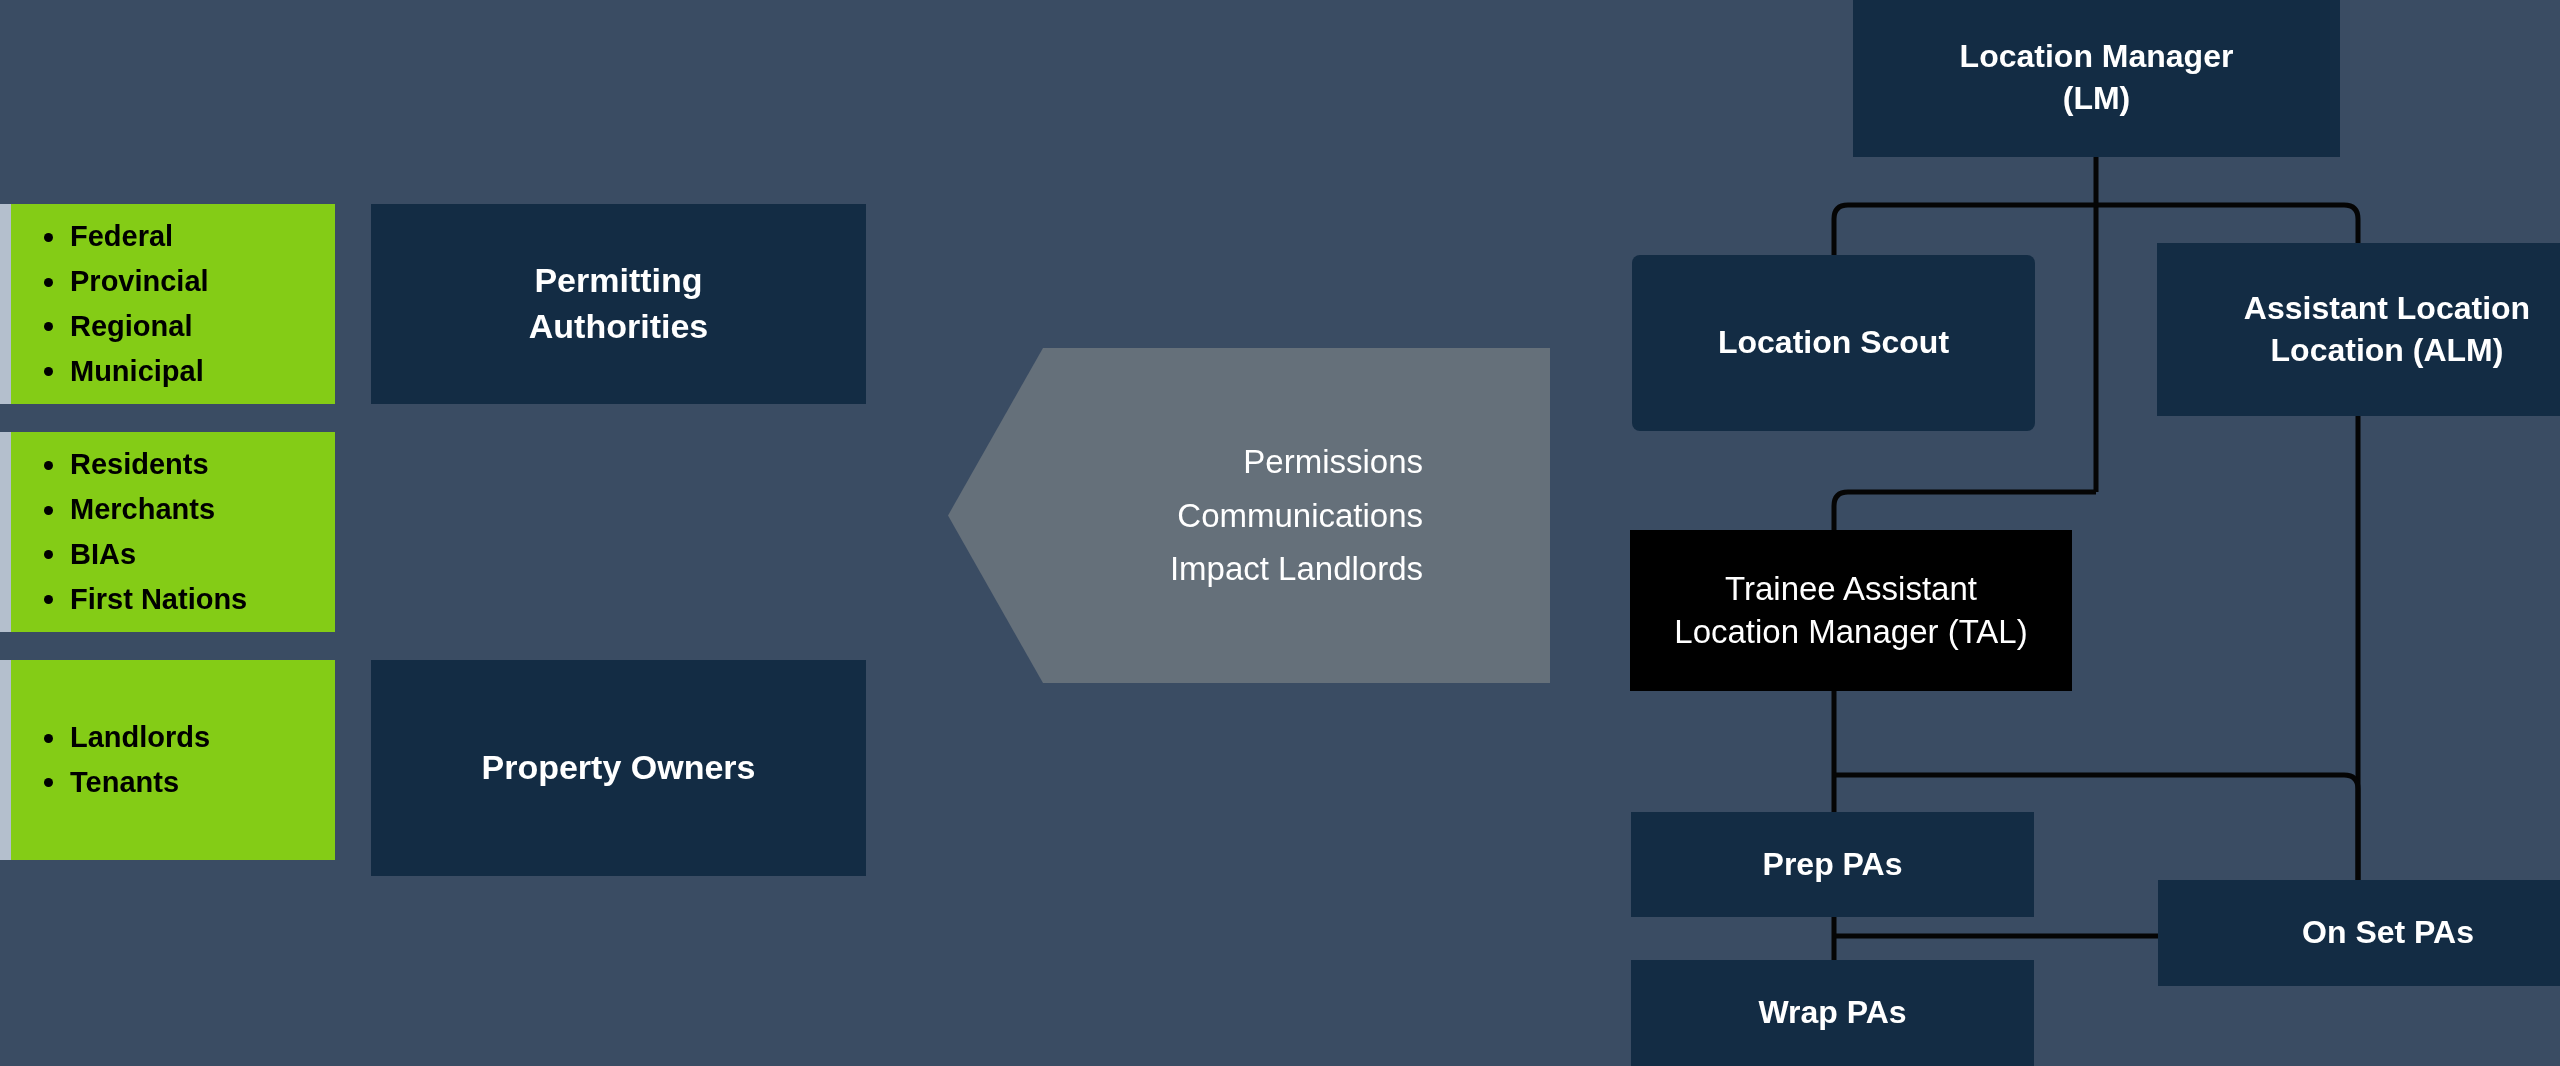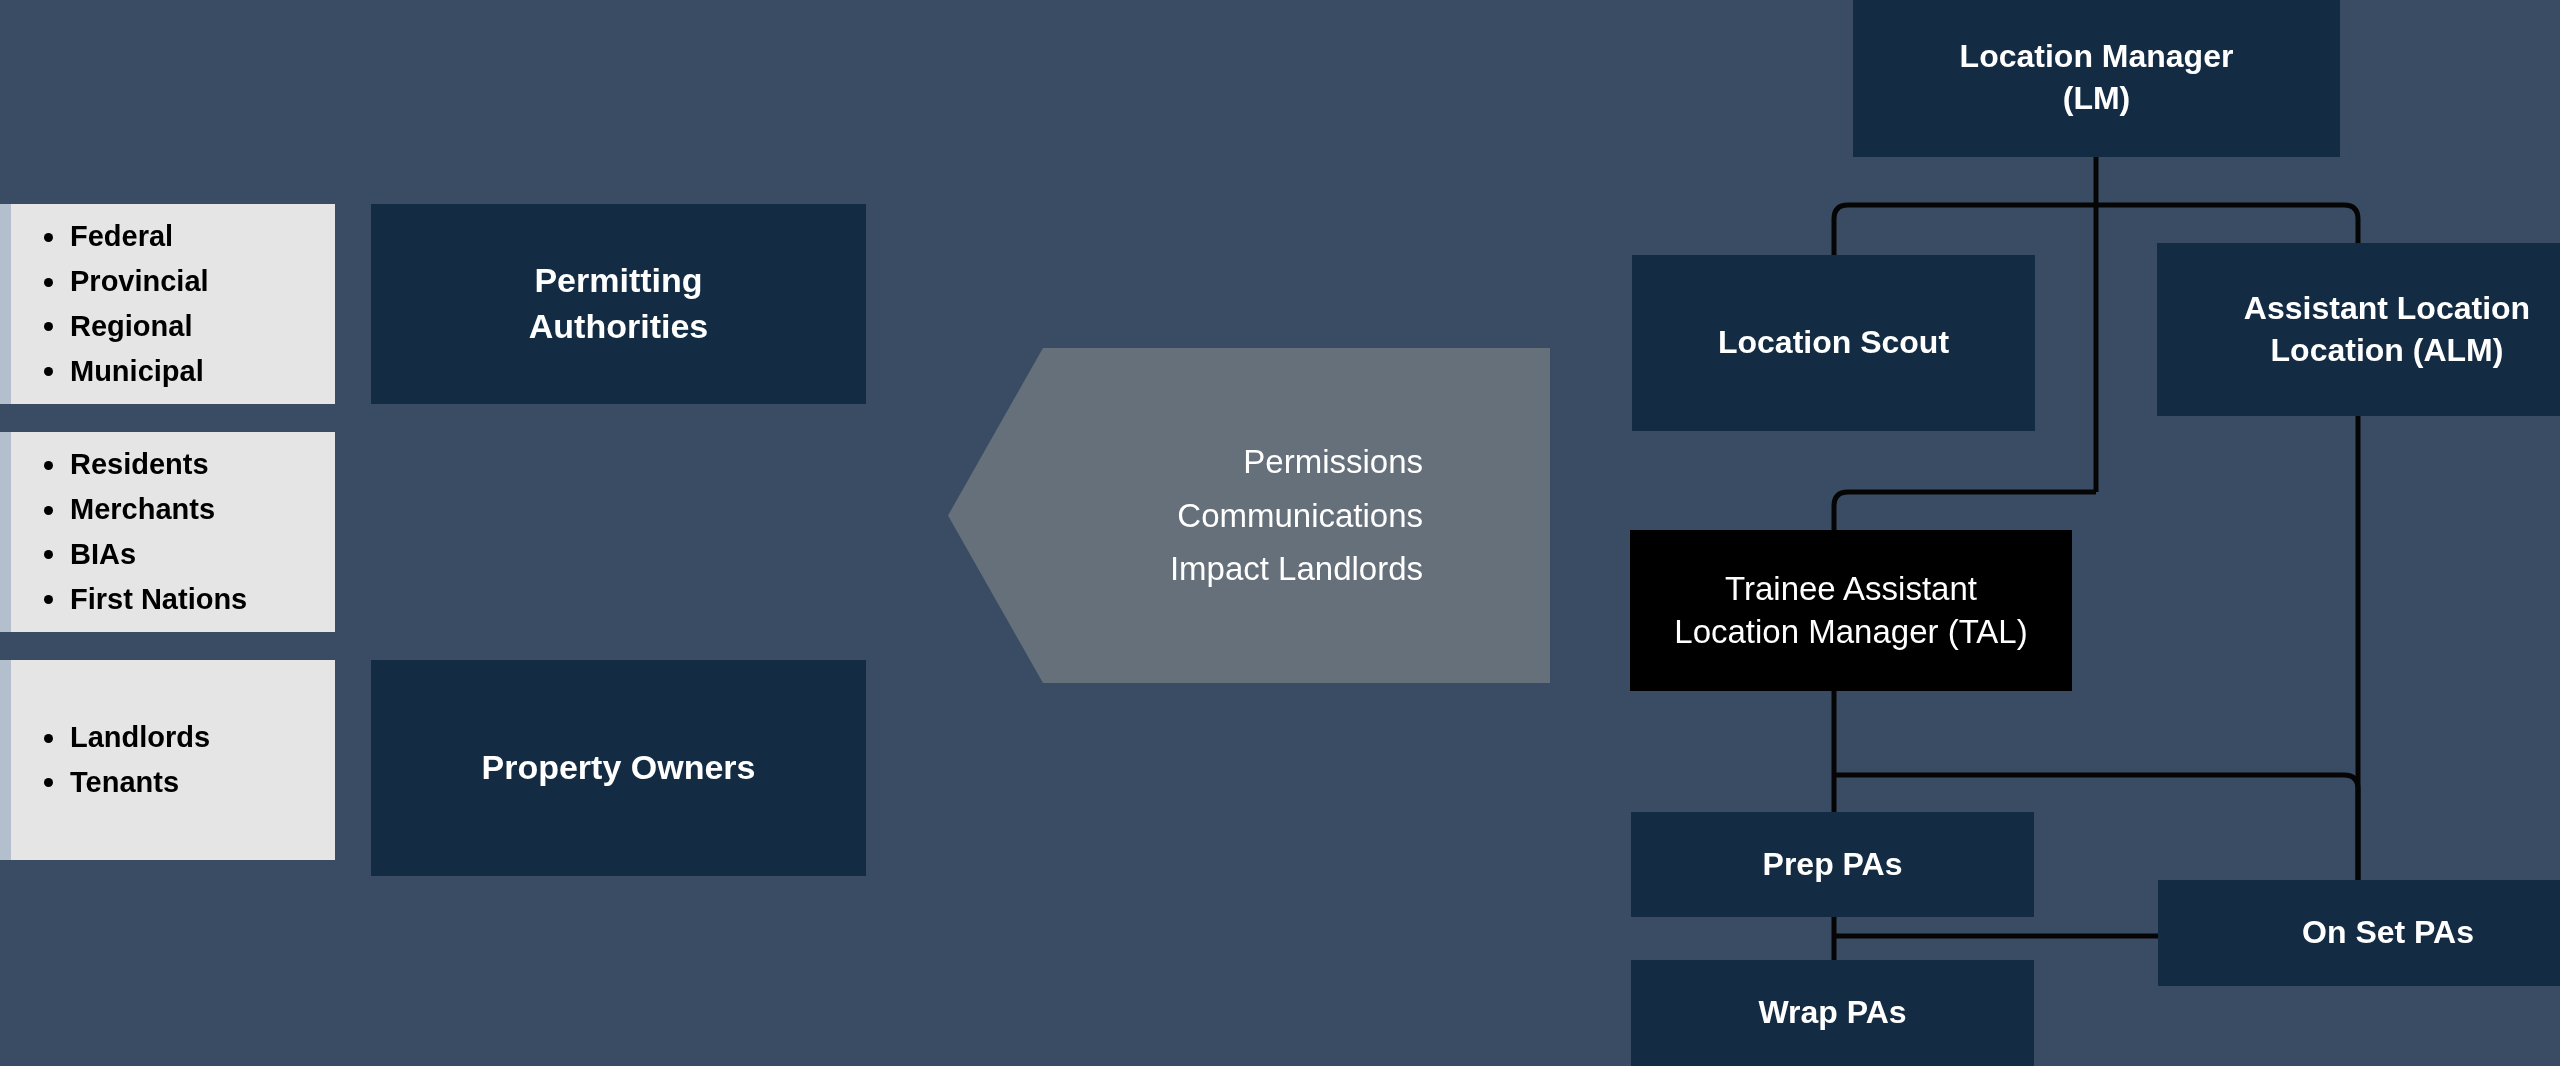--- a/index.html
+++ b/index.html
@@ -6,21 +6,21 @@
   body{
     width:2560px;height:1066px;overflow:hidden;position:relative;
     background:#3a4c63;
     font-family:"Liberation Sans","DejaVu Sans",sans-serif;
   }
   #canvas{position:absolute;inset:0;width:2560px;height:1066px;}
 
   
   .list-card{
     position:absolute;
-    background:#e5e5e5;
+    background:#84cc16;
     box-sizing:border-box;
     display:flex;align-items:center;
   }
   .list-card .edge{
     position:absolute;left:0;top:0;bottom:0;width:11px;
     background:#b4bfcd;
   }
   .list-card ul{
     margin:0;padding:0 0 0 70px;list-style:none;
   }
@@ -155,21 +155,21 @@
     <path d="M1834,936 L2158,936"></path>
   </svg>
 
   <div class="node" style="left:1853px;top:-2px;width:487px;height:159px;">
     <span>
       <span>Location Manager</span><br>
       <span>(LM)</span>
     </span>
   </div>
 
-  <div class="node plain" style="left:1632px;top:255px;width:403px;height:176px;">
+  <div class="node plain" style="left:1632px;top:255px;width:403px;height:176px;border-radius:8px;">
     <span>Location Scout</span>
   </div>
 
   <div class="node" style="left:2157px;top:243px;width:460px;height:173px;">
     <span>
       <span>Assistant Location</span><br>
       <span>Location (ALM)</span>
     </span>
   </div>
 

